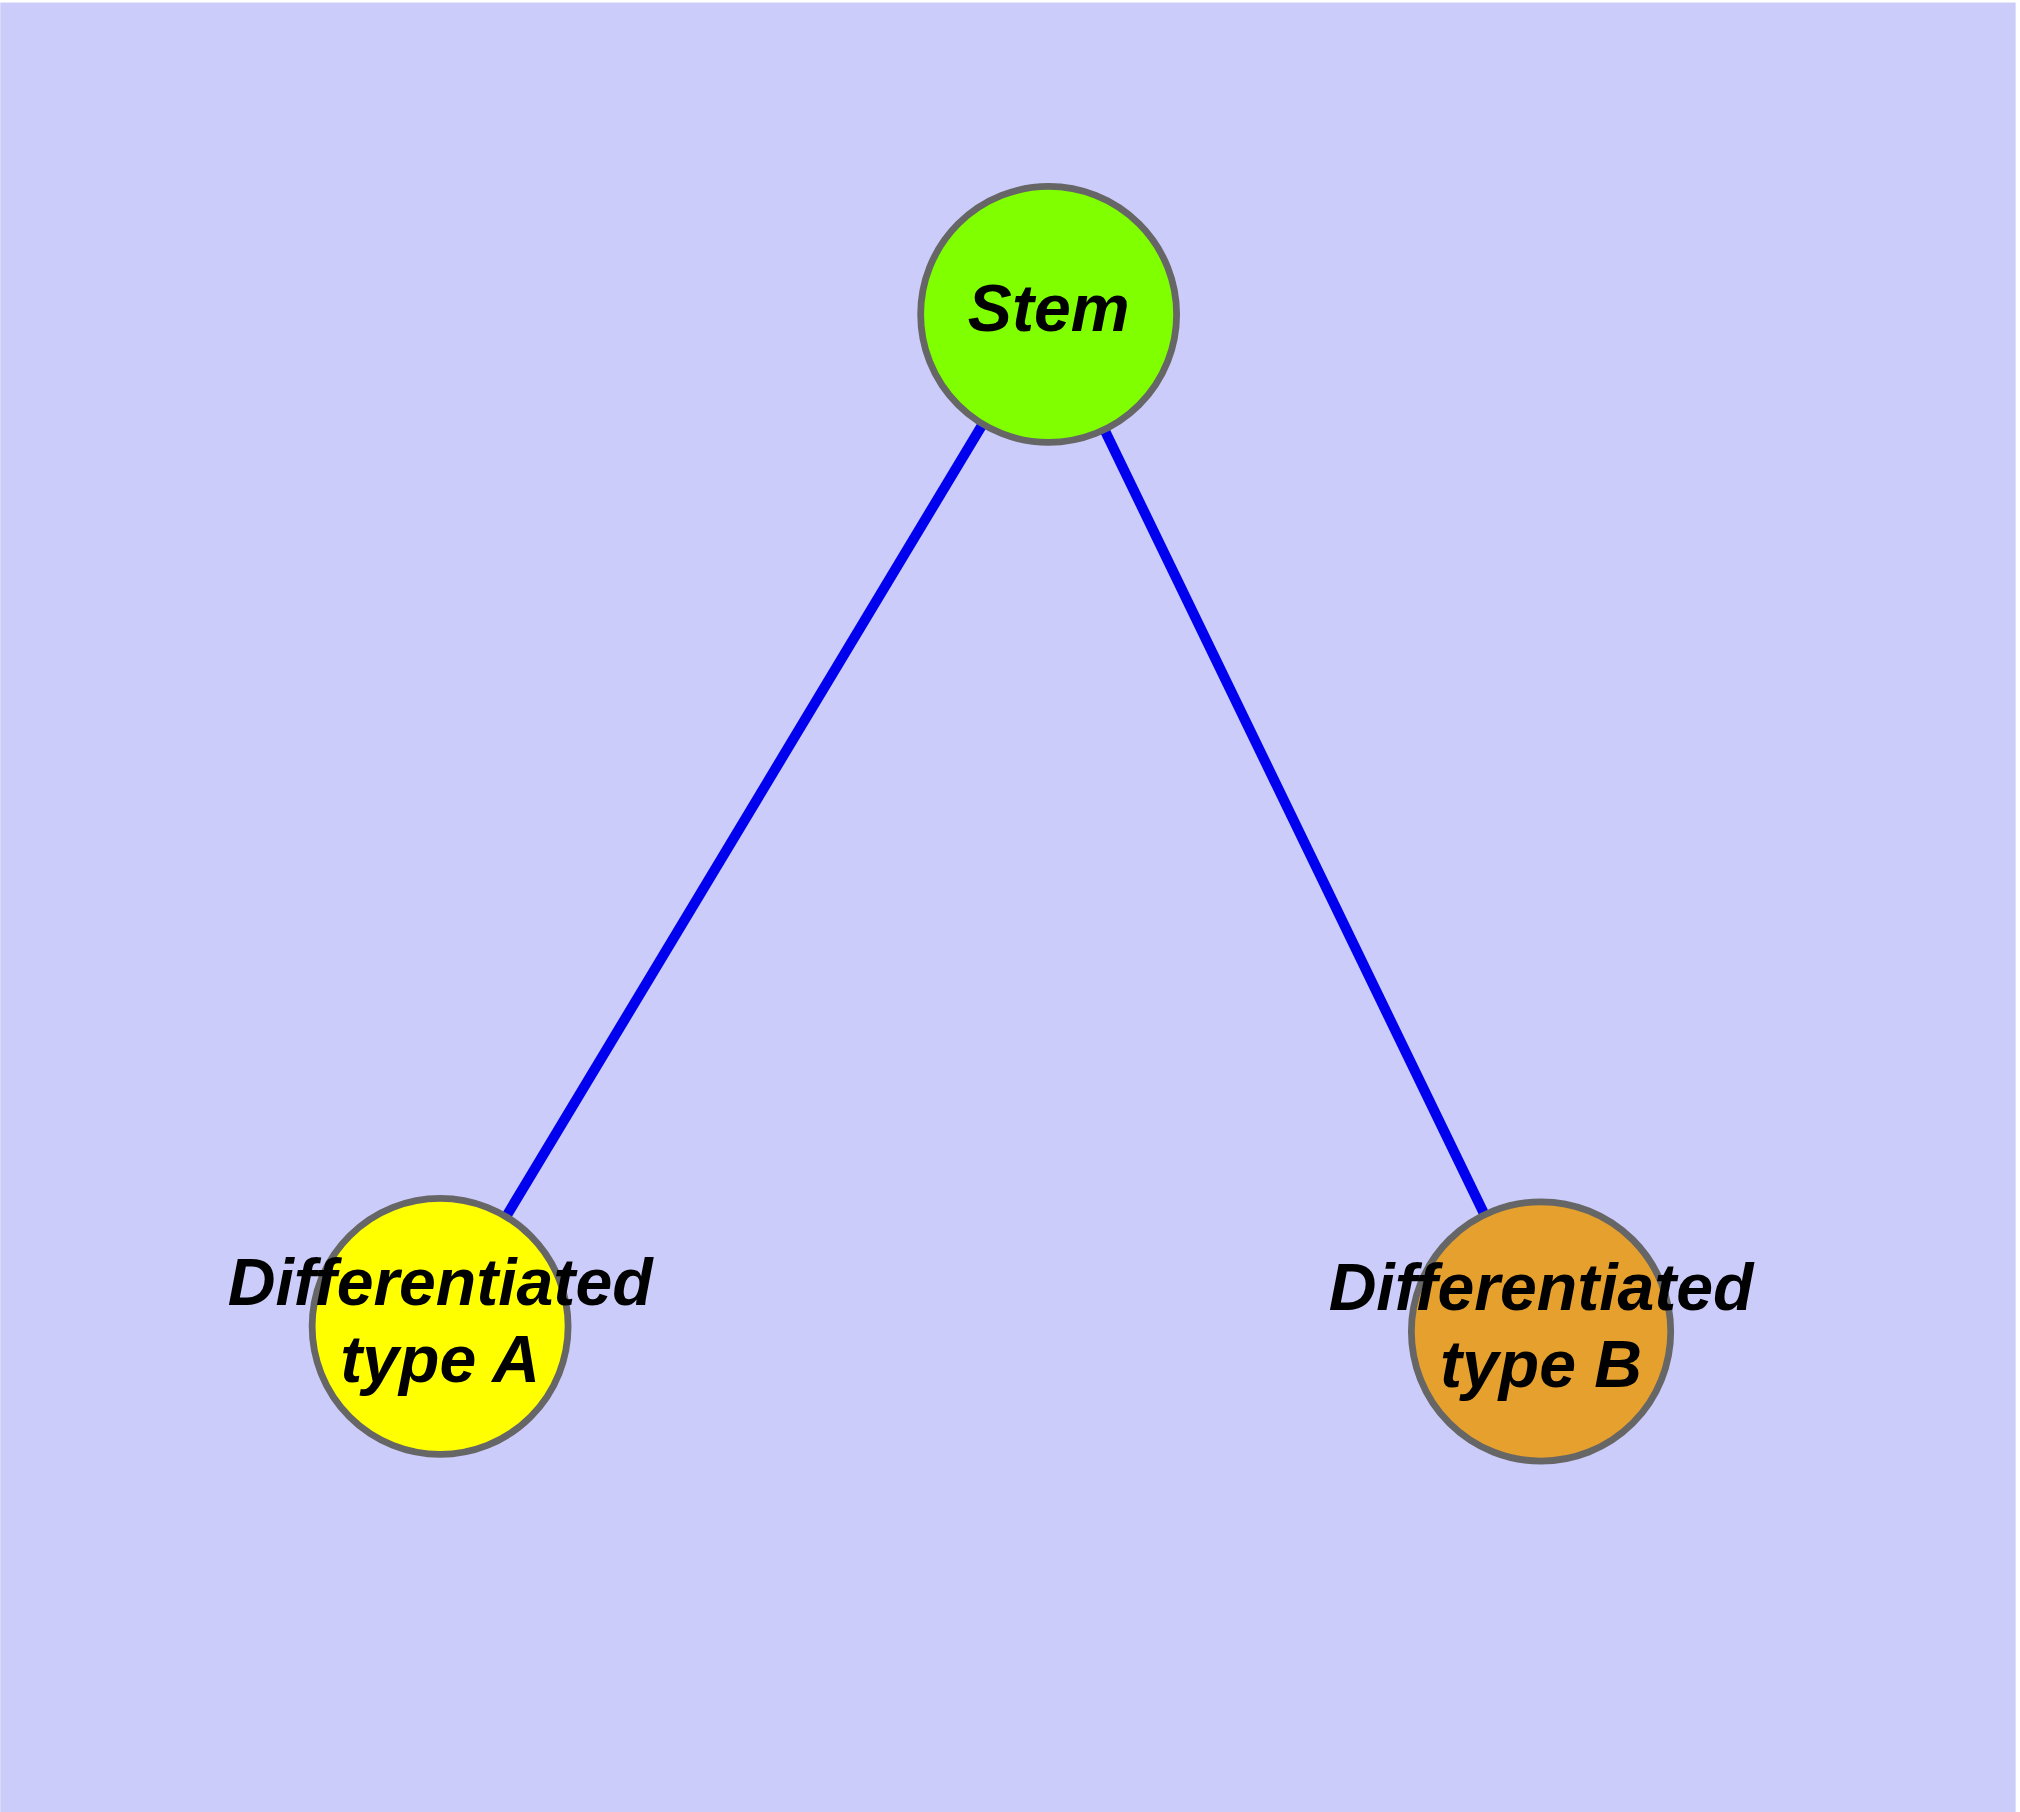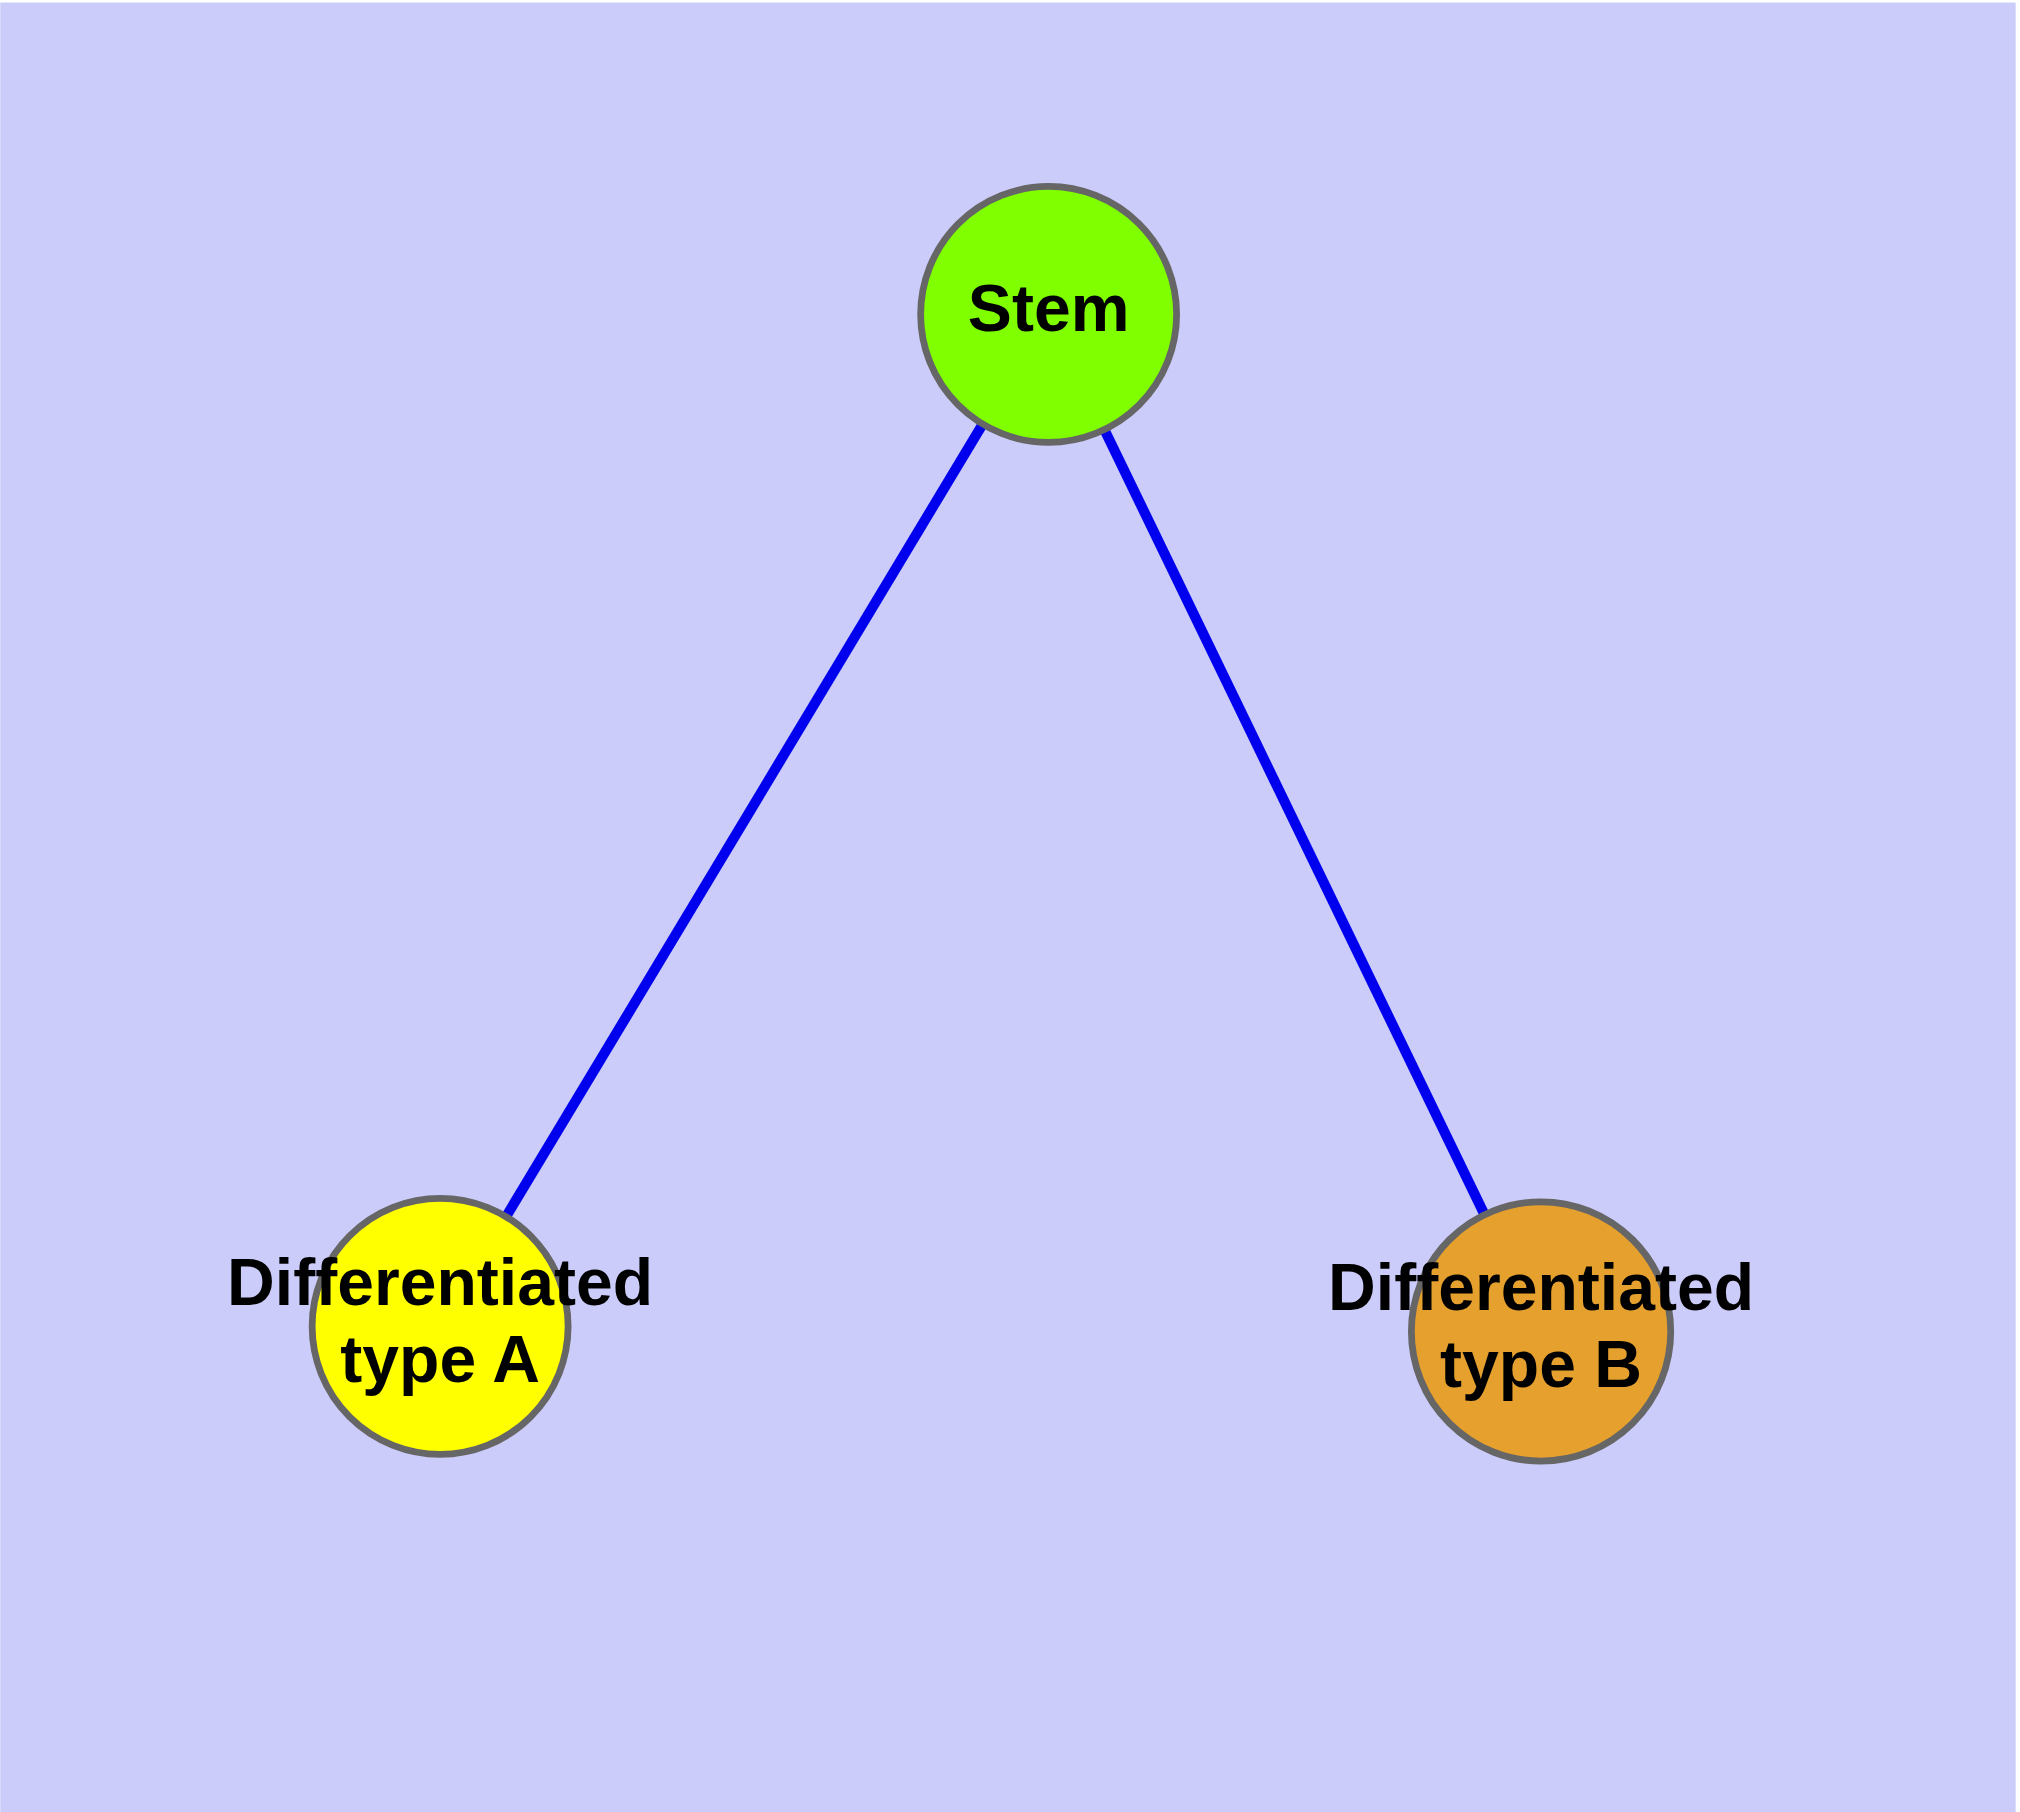--- a/index.html
+++ b/index.html
@@ -10,20 +10,21 @@
   }
   body {
     font-family: "Liberation Sans", sans-serif;
   }
   #canvas {
     position: relative;
     width: 2021px;
     height: 1812px;
     overflow: hidden;
     background: #ffffff;
+    font-style: italic;
   }
   #graph-svg {
     position: absolute;
     left: 0;
     top: 0;
     width: 2021px;
     height: 1812px;
     display: block;
   }
   .node-label {

